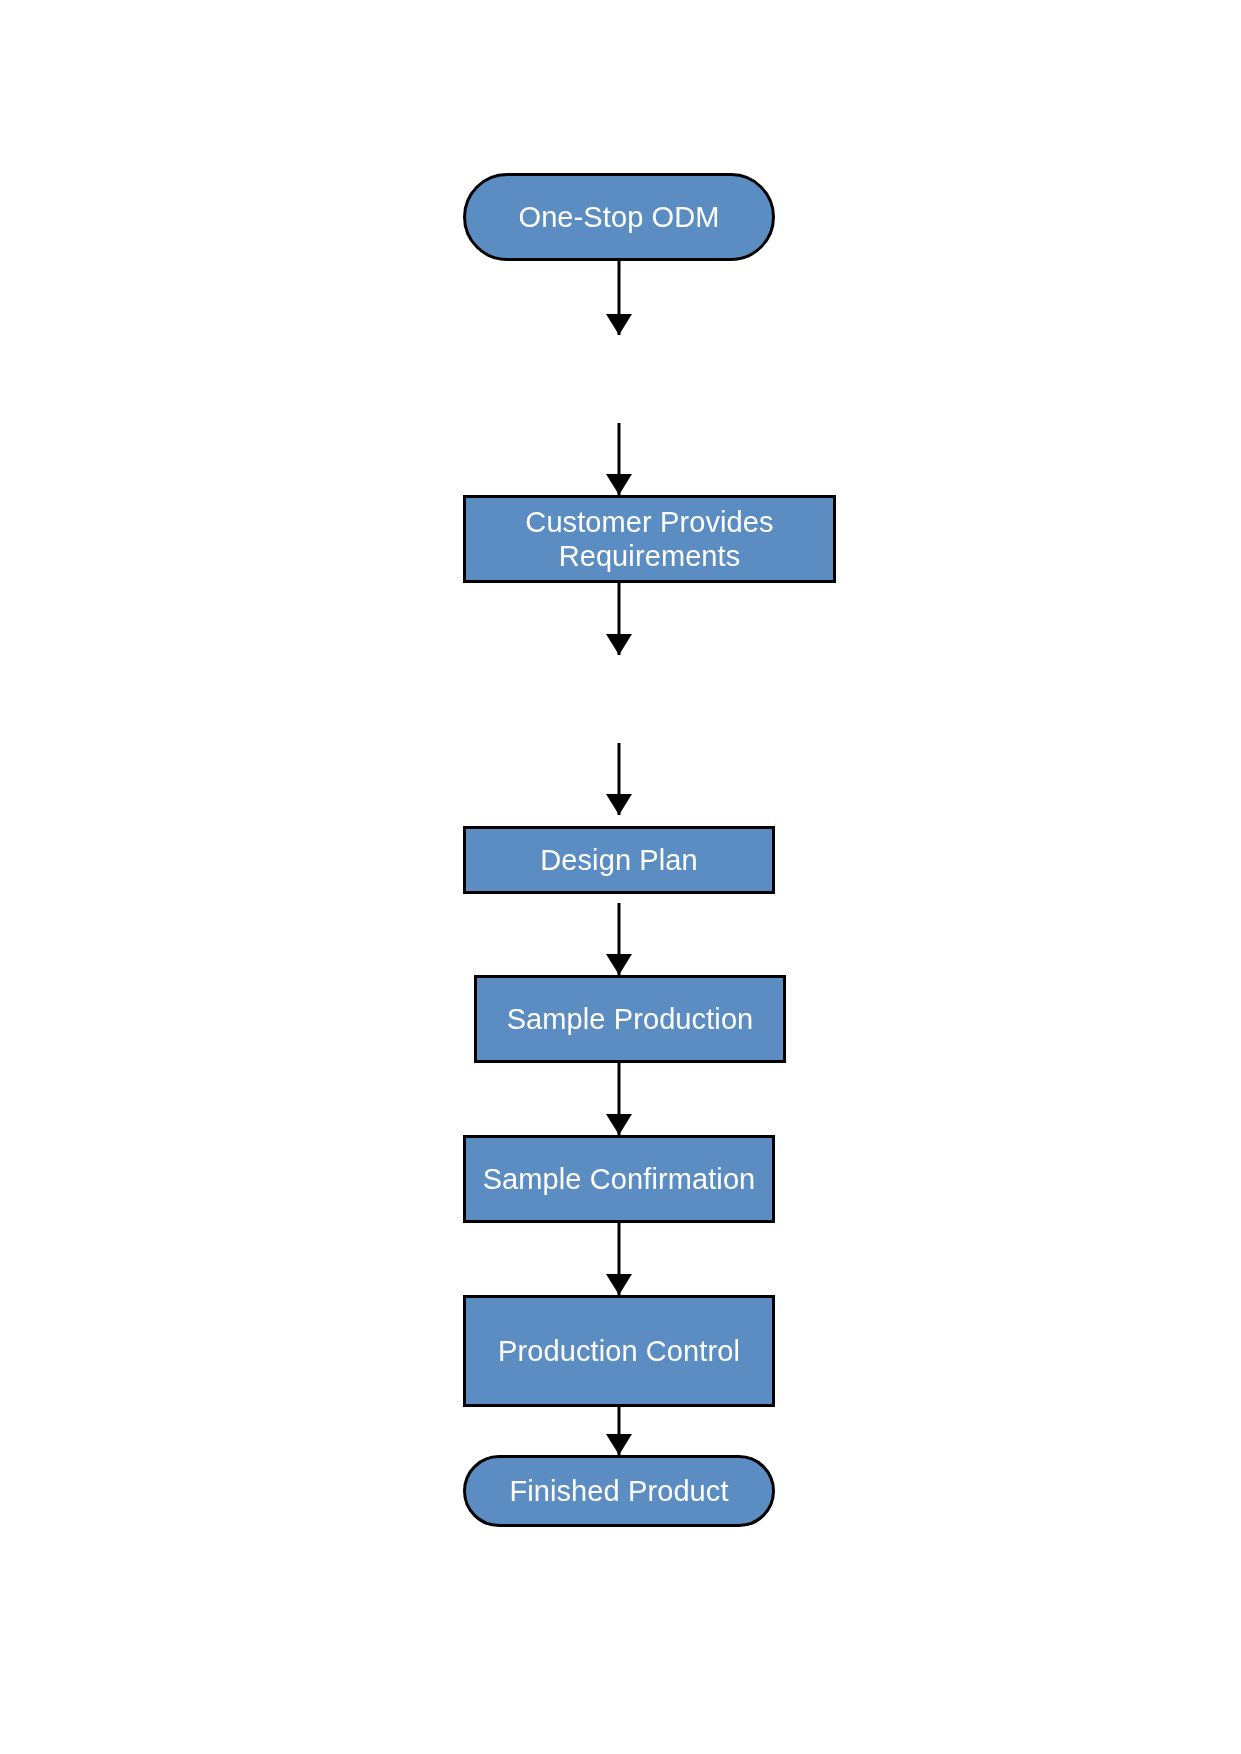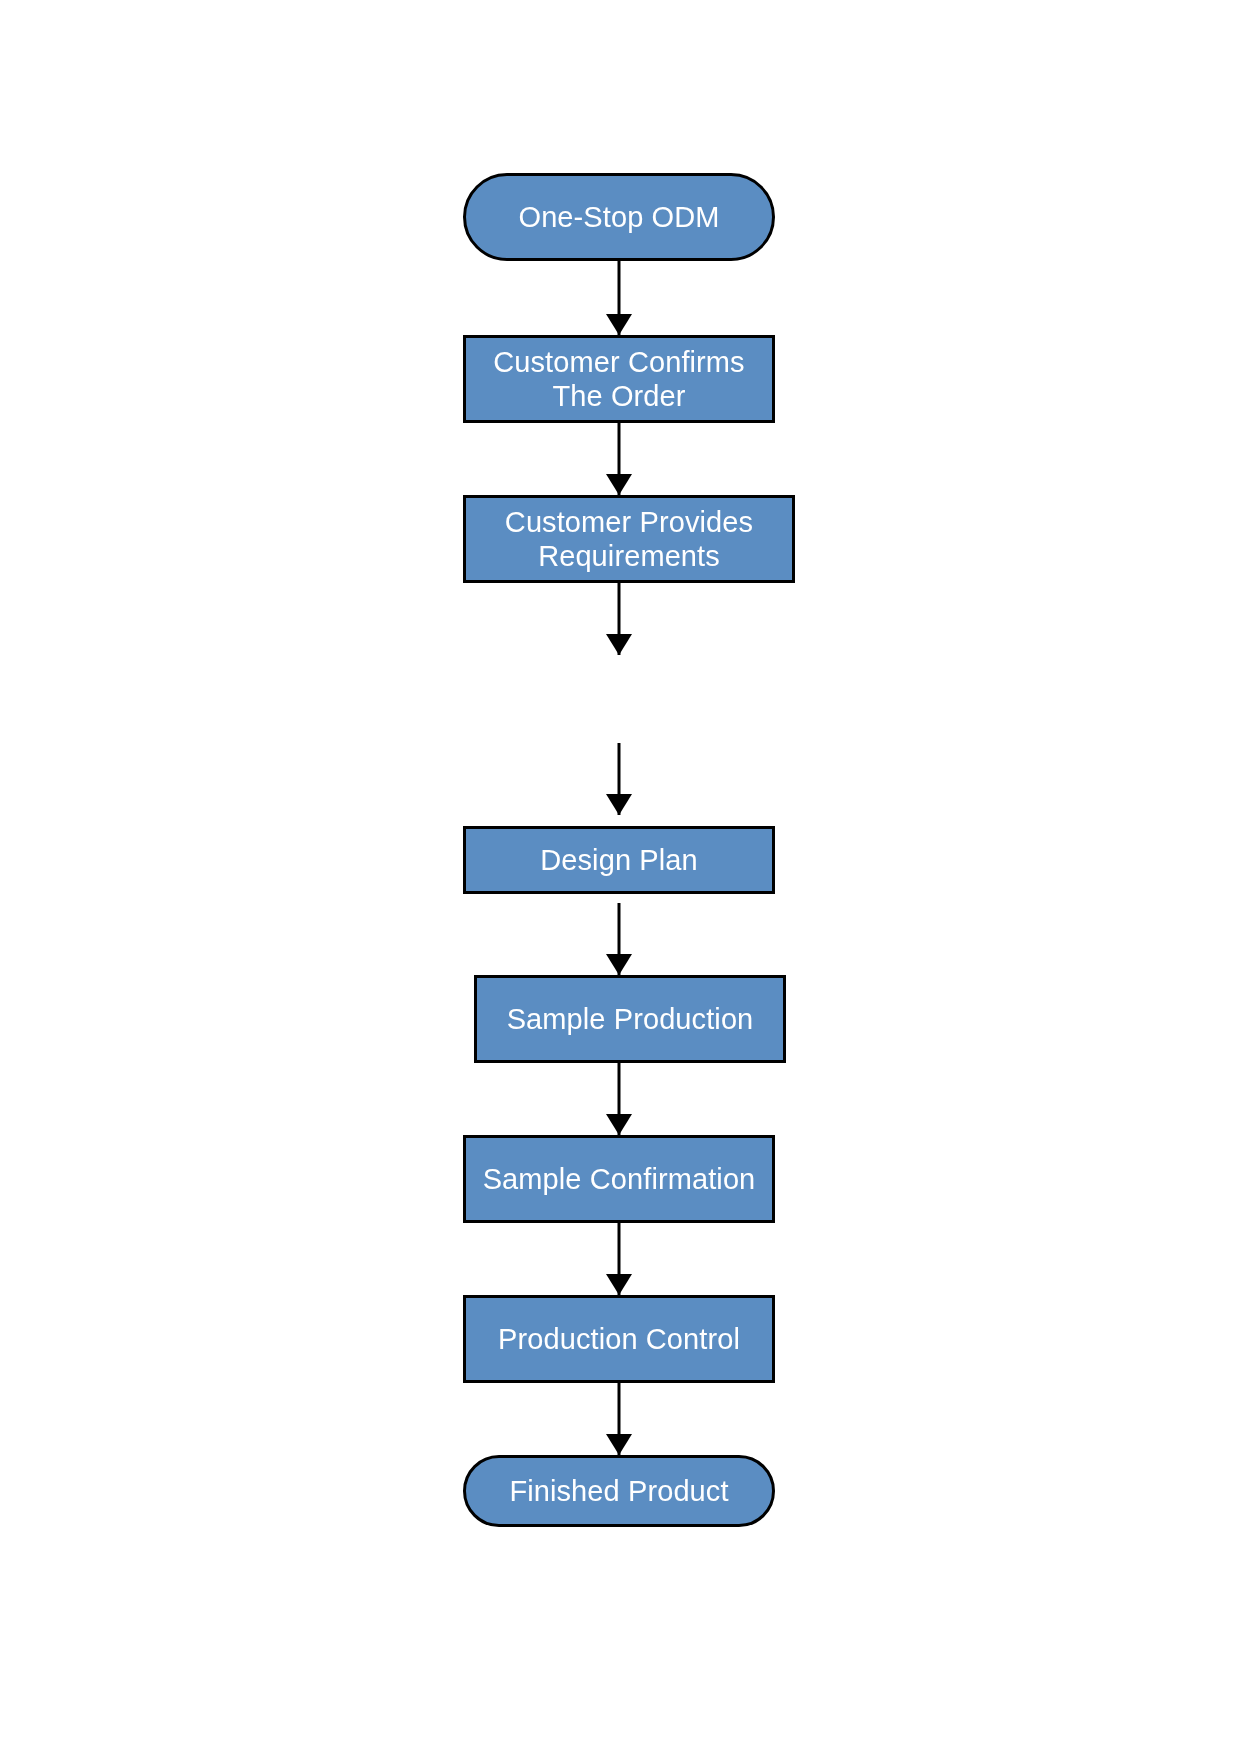--- a/index.html
+++ b/index.html
@@ -100,44 +100,40 @@
       <g>
         <line x1="619" y1="1383" x2="619" y2="1455" stroke="#000000" stroke-width="3"></line>
         <polygon points="606,1434 632,1434 619,1455" fill="#000000"></polygon>
       </g>
     </svg>
 
   <div class="node rounded" style="left:463px; top:173px; width:312px; height:88px;">
     <span class="node-label">One-Stop ODM</span>
   </div>
 
-  <div class="node" style="left:463px; top:335px; width:312px; height:88px;">
-    <span class="node-label">Customer Confirms
-The Order</span>
-  </div>
 
-  <div class="node" style="left:463px; top:495px; width:332px; height:88px;justify-content:flex-end;">
+  <div class="node" style="left:463px; top:495px; width:373px; height:88px;justify-content:flex-end;">
     <span class="node-label">Customer Provides
 Requirements</span>
   </div>
 
 
   <div class="node" style="left:463px; top:826px; width:312px; height:68px;">
     <span class="node-label">Design Plan</span>
   </div>
 
   <div class="node" style="left:474px; top:975px; width:312px; height:88px;">
     <span class="node-label">Sample Production</span>
   </div>
 
   <div class="node" style="left:463px; top:1135px; width:312px; height:88px;">
     <span class="node-label">Sample Confirmation</span>
   </div>
 
-  <div class="node" style="left:463px; top:1295px; width:312px; height:88px;">
+  <div class="node" style="left:463px; top:1295px; width:312px; height:112px;">
     <span class="node-label">Production Control</span>
   </div>
 
   <div class="node rounded" style="left:463px; top:1455px; width:312px; height:72px;">
     <span class="node-label">Finished Product</span>
   </div>
 
 </div>
 
 </body></html>

